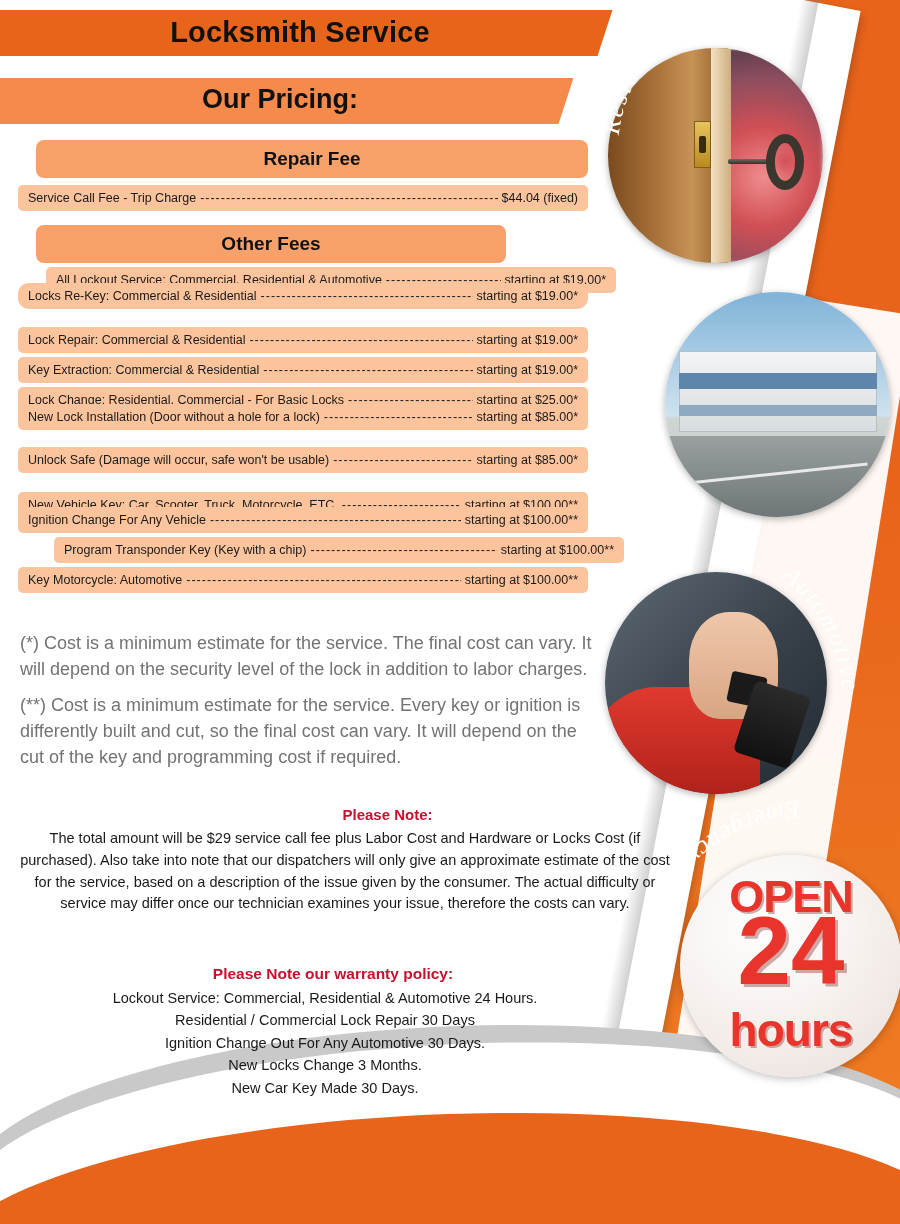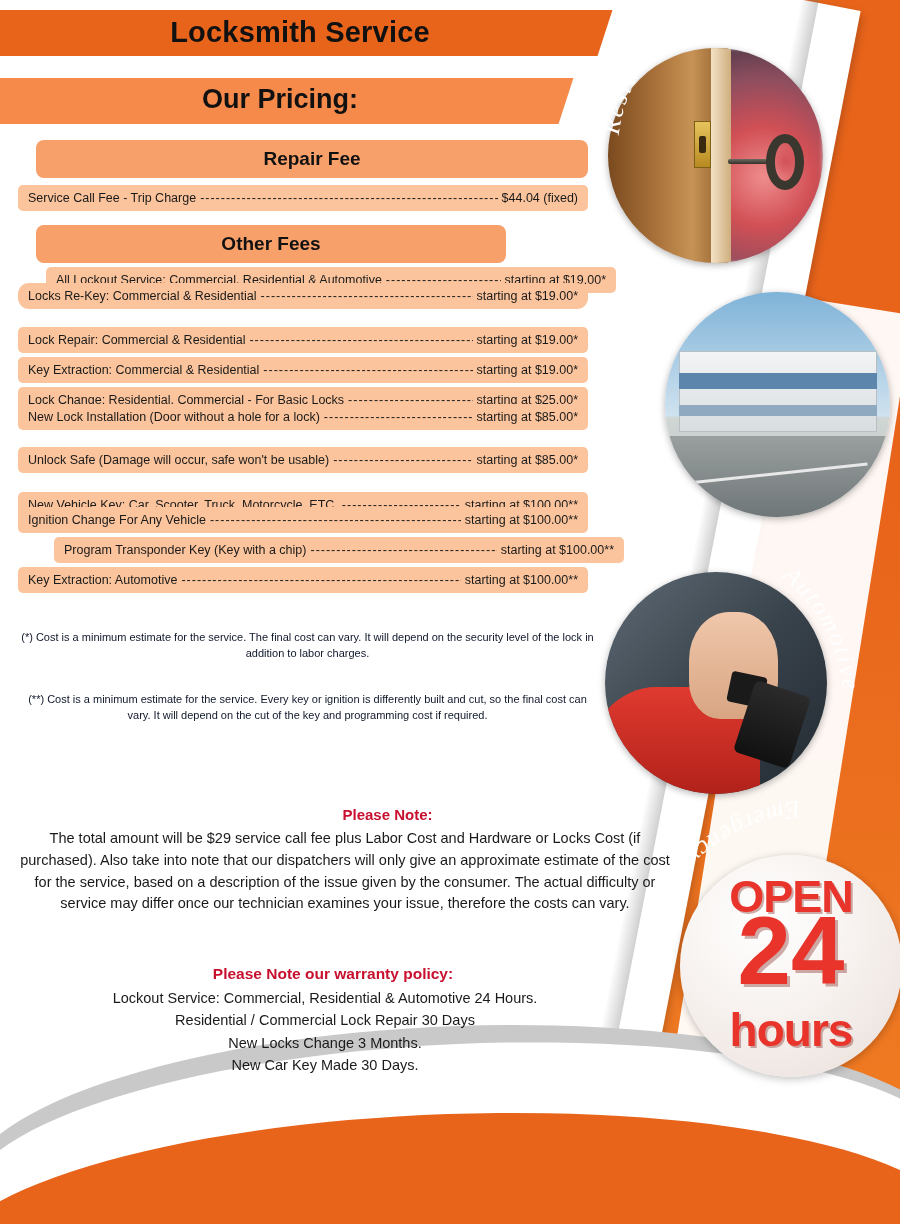--- a/index.html
+++ b/index.html
@@ -170,23 +170,23 @@
     letter-spacing: 1px;
     white-space: nowrap;
   }
   .price-row .value { flex: 0 0 auto; }
 
   
   .note-block {
     position: absolute;
     left: 20px;
     width: 575px;
-    text-align: center;
-    font-size: 11px;
-    color: #0f172a;
+    text-align: left;
+    font-size: 18px;
+    color: #737373;
     line-height: 1.45;
     z-index: 7;
   }
   #note-star { top: 630px; }
   #note-doublestar { top: 692px; }
 
   .please-note-title {
     position: absolute;
     left: 0; width: 775px;
     text-align: center;
@@ -392,36 +392,37 @@
       <span class="label">Ignition Change For Any Vehicle</span>
       <span class="dots">------------------------------------------------------------------------------------------</span>
       <span class="value">starting at $100.00**</span>
     </div>
     <div class="price-row" style="top: 537px; margin-left: 36px;">
       <span class="label">Program Transponder Key (Key with a chip)</span>
       <span class="dots">------------------------------------------------------------------------------------------</span>
       <span class="value">starting at $100.00**</span>
     </div>
     <div class="price-row" style="top: 567px;">
-      <span class="label">Key Extraction: Automotive</span>
+      <span class="label">Key Motorcycle: Automotive</span>
       <span class="dots">------------------------------------------------------------------------------------------</span>
       <span class="value">starting at $100.00**</span>
     </div>
   </div>
 
 <div class="note-block" id="note-star">(*) Cost is a minimum estimate for the service. The final cost can vary. It will depend on the security level of the lock in addition to labor charges.</div>
 <div class="note-block" id="note-doublestar">(**) Cost is a minimum estimate for the service. Every key or ignition is differently built and cut, so the final cost can vary. It will depend on the cut of the key and programming cost if required.</div>
 
 <div class="please-note-title" id="please-note-heading">Please Note:</div>
 <div id="please-note-body">The total amount will be $29 service call fee plus Labor Cost and Hardware or Locks Cost (if purchased). Also take into note that our dispatchers will only give an approximate estimate of the cost for the service, based on a description of the issue given by the consumer. The actual difficulty or service may differ once our technician examines your issue, therefore the costs can vary.</div>
 
 <div class="please-note-title" id="warranty-heading">Please Note our warranty policy:</div>
 <div id="warranty-list">
     <div>Lockout Service: Commercial, Residential &amp; Automotive 24 Hours.</div>
     <div>Residential / Commercial Lock Repair 30 Days</div>
+    <div>Ignition Change Out For Any Automotive 30 Days.</div>
     <div>New Locks Change 3 Months.</div>
     <div>New Car Key Made 30 Days.</div>
   </div>
 
 <div class="photo-circle" id="photo-residential">
   <div class="res-bg"></div>
   <div class="res-blur"></div>
   <div class="res-door"></div>
   <div class="res-doorframe"></div>
   <div class="res-plate"></div>

